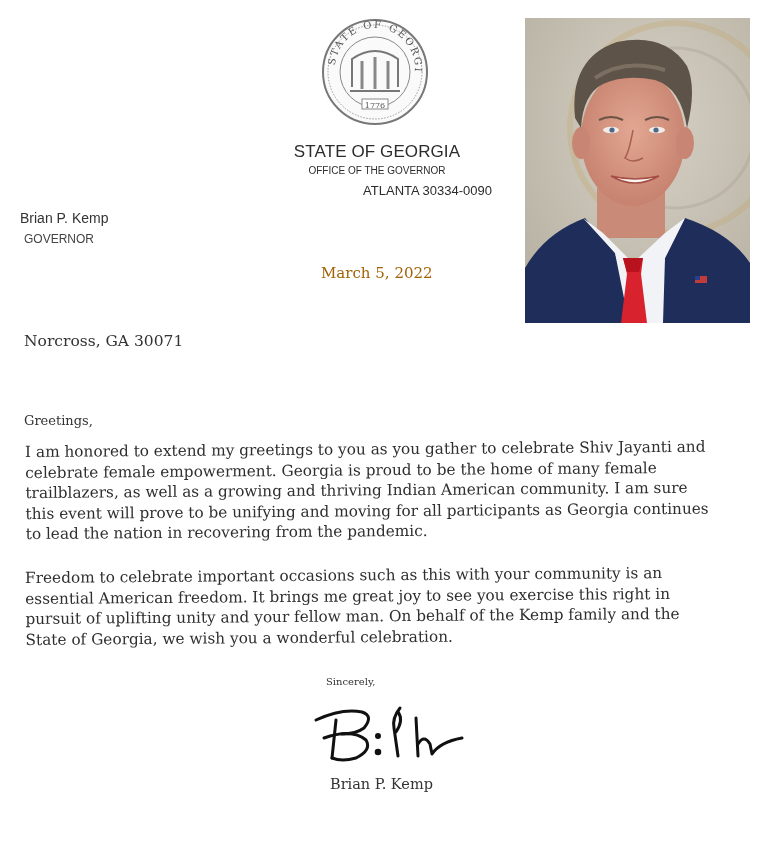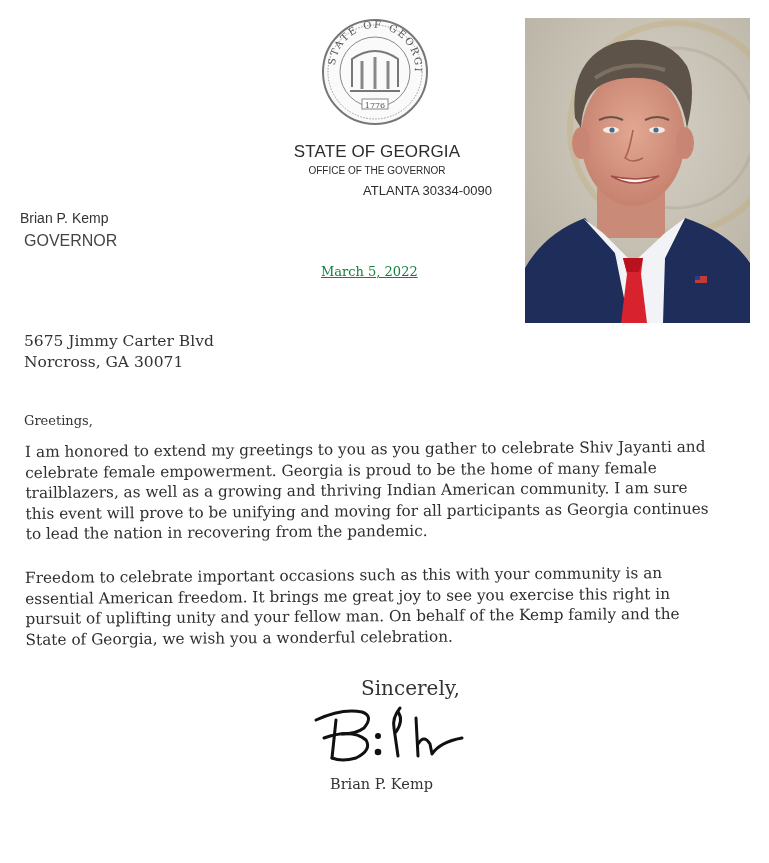--- a/index.html
+++ b/index.html
@@ -13,33 +13,33 @@
 
     
     .seal { left: 320px; top: 17px; width: 110px; height: 110px; }
 
     .letterhead { left: 262px; width: 230px; text-align: center; color: #2c2c2c; }
     .lh-title { top: 142px; font-size: 17px; letter-spacing: 0.1px; }
     .lh-office { top: 165px; font-size: 10px; }
     .lh-city { top: 183px; font-size: 13px; text-align: right; }
 
     .gov-name { left: 20px; top: 210px; font-size: 14px; color: #333; }
-    .gov-title { left: 24px; top: 232px; font-size: 16px; color: #444; }
+    .gov-title { left: 24px; top: 232px; font-size: 12px; color: #444; }
 
-    .date { left: 321px; top: 264px; font-size: 13px; color: #15803d; text-decoration: underline; }
+    .date { left: 321px; top: 264px; font-size: 15px; color: #a16207; }
 
     .recipient { left: 24px; top: 331px; font-size: 15.5px; line-height: 21px; color: #333; }
     .greeting { left: 24px; top: 413px; font-size: 13px; color: #333; }
 
     .para { left: 25px; font-size: 15.3px; line-height: 20.5px; color: #2e2e2e; white-space: nowrap; }
     .para1 { top: 442px; transform: rotate(-0.45deg); transform-origin: left top; }
     .para2 { top: 568px; transform: rotate(-0.45deg); transform-origin: left top; }
     .para .line { display: block; }
 
-    .closing { left: 361px; top: 676px; font-size: 20px; color: #333; }
+    .closing { left: 326px; top: 676px; font-size: 10px; color: #333; }
     .signature { left: 312px; top: 698px; width: 160px; height: 75px; }
     .signer { left: 330px; top: 776px; font-size: 14.5px; color: #333; }
 
     
     .photo {
       left: 525px; top: 18px; width: 225px; height: 305px; overflow: hidden;
       background: linear-gradient(180deg, #cfc9bd 0%, #c5c0b4 60%, #b8b3a8 100%);
     }
     .photo svg { display: block; }
   </style>
@@ -71,21 +71,20 @@
 <div class="abs letterhead lh-title sans">STATE OF GEORGIA</div>
 <div class="abs letterhead lh-office sans">OFFICE OF THE GOVERNOR</div>
 <div class="abs letterhead lh-city sans">ATLANTA 30334-0090</div>
 
 <div class="abs gov-name sans">Brian P. Kemp</div>
 <div class="abs gov-title sans">GOVERNOR</div>
 
 <div class="abs date serif">March 5, 2022</div>
 
 <div class="abs recipient serif">
-  <div>5675 Jimmy Carter Blvd</div>
   <div>Norcross, GA 30071</div>
 </div>
 
 <div class="abs greeting serif">Greetings,</div>
 
 <div class="abs para para1 serif">
   <span class="line">I am honored to extend my greetings to you as you gather to celebrate Shiv Jayanti and</span>
   <span class="line">celebrate female empowerment. Georgia is proud to be the home of many female</span>
   <span class="line">trailblazers, as well as a growing and thriving Indian American community. I am sure</span>
   <span class="line">this event will prove to be unifying and moving for all participants as Georgia continues</span>

